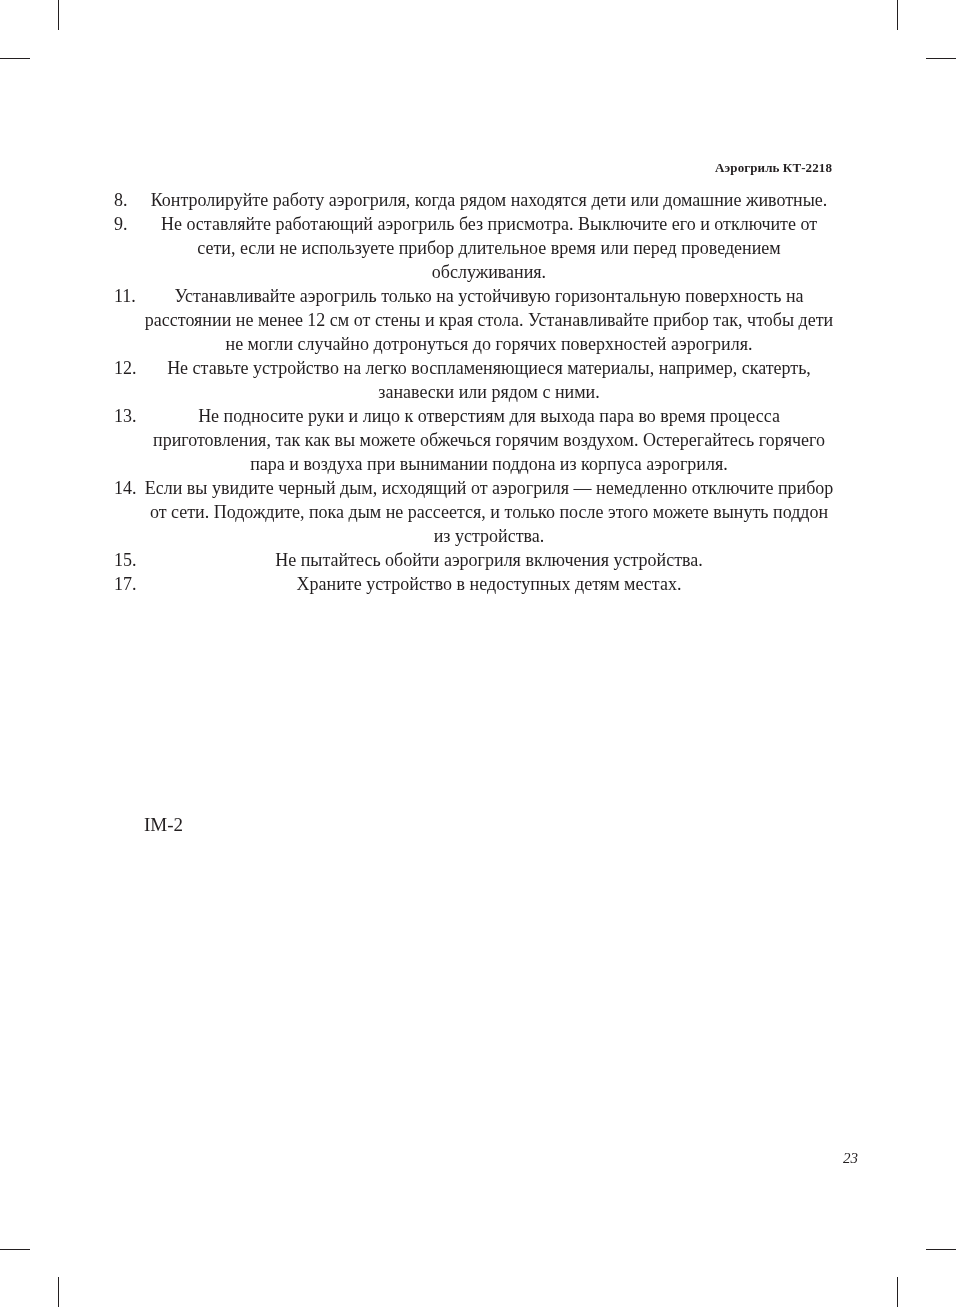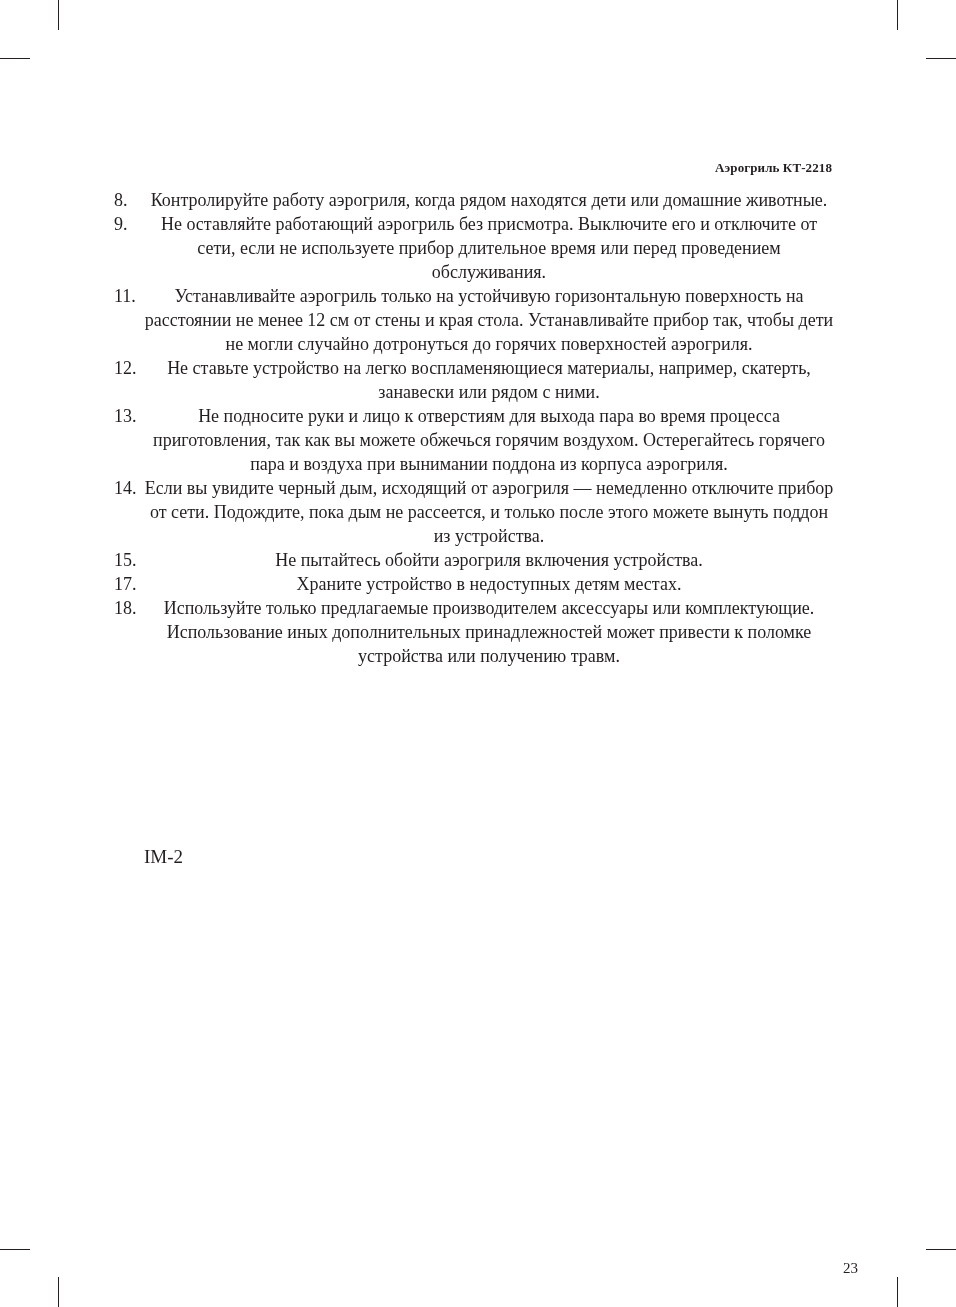--- a/index.html
+++ b/index.html
@@ -15,22 +15,22 @@
       font-size: 13px; font-weight: bold; letter-spacing: 0.1px; margin-top: 20px;
     }
     .list {
       position: absolute; left: 114px; top: 188px; width: 720px;
       margin: 0; padding: 0; list-style: none;
       font-size: 18px; line-height: 24px;
     }
     .list li { position: relative; padding-left: 30px; }
     .list .num { position: absolute; left: 0; top: 0; }
     .list .txt { display: block; text-align: center; }
-    .code { position: absolute; left: 144px; top: 814px; font-size: 19px; margin-top: 32px; }
-    .pageno { position: absolute; left: 843px; top: 1260px; font-size: 15px; }
+    .code { position: absolute; left: 144px; top: 814px; font-size: 19px; }
+    .pageno { position: absolute; left: 843px; top: 1150px; font-size: 15px; font-style: italic; }
   </style>
 </head>
 <body>
 
 <div class="crop v" style="left:58px;top:0;height:30px;"></div>
 <div class="crop h" style="left:0;top:58px;width:30px;"></div>
 <div class="crop v" style="left:897px;top:0;height:30px;"></div>
 <div class="crop h" style="left:926px;top:58px;width:30px;"></div>
 <div class="crop h" style="left:0;top:1249px;width:30px;"></div>
 <div class="crop v" style="left:58px;top:1277px;height:30px;"></div>
@@ -65,20 +65,16 @@
       <span class="txt">Если вы увидите черный дым, исходящий от аэрогриля — немедленно отключите прибор от сети. Подождите, пока дым не рассеется, и только после этого можете вынуть поддон из устройства.</span>
     </li>
   <li>
       <span class="num">15.</span>
       <span class="txt">Не пытайтесь обойти аэрогриля включения устройства.</span>
     </li>
   <li>
       <span class="num">17.</span>
       <span class="txt">Храните устройство в недоступных детям местах.</span>
     </li>
-  <li>
-      <span class="num">18.</span>
-      <span class="txt">Используйте только предлагаемые производителем аксессуары или комплектующие. Использование иных дополнительных принадлежностей может привести к поломке устройства или получению травм.</span>
-    </li>
 </ol>
 
 <div class="code">IM-2</div>
 <div class="pageno">23</div>
 
 </body></html>

